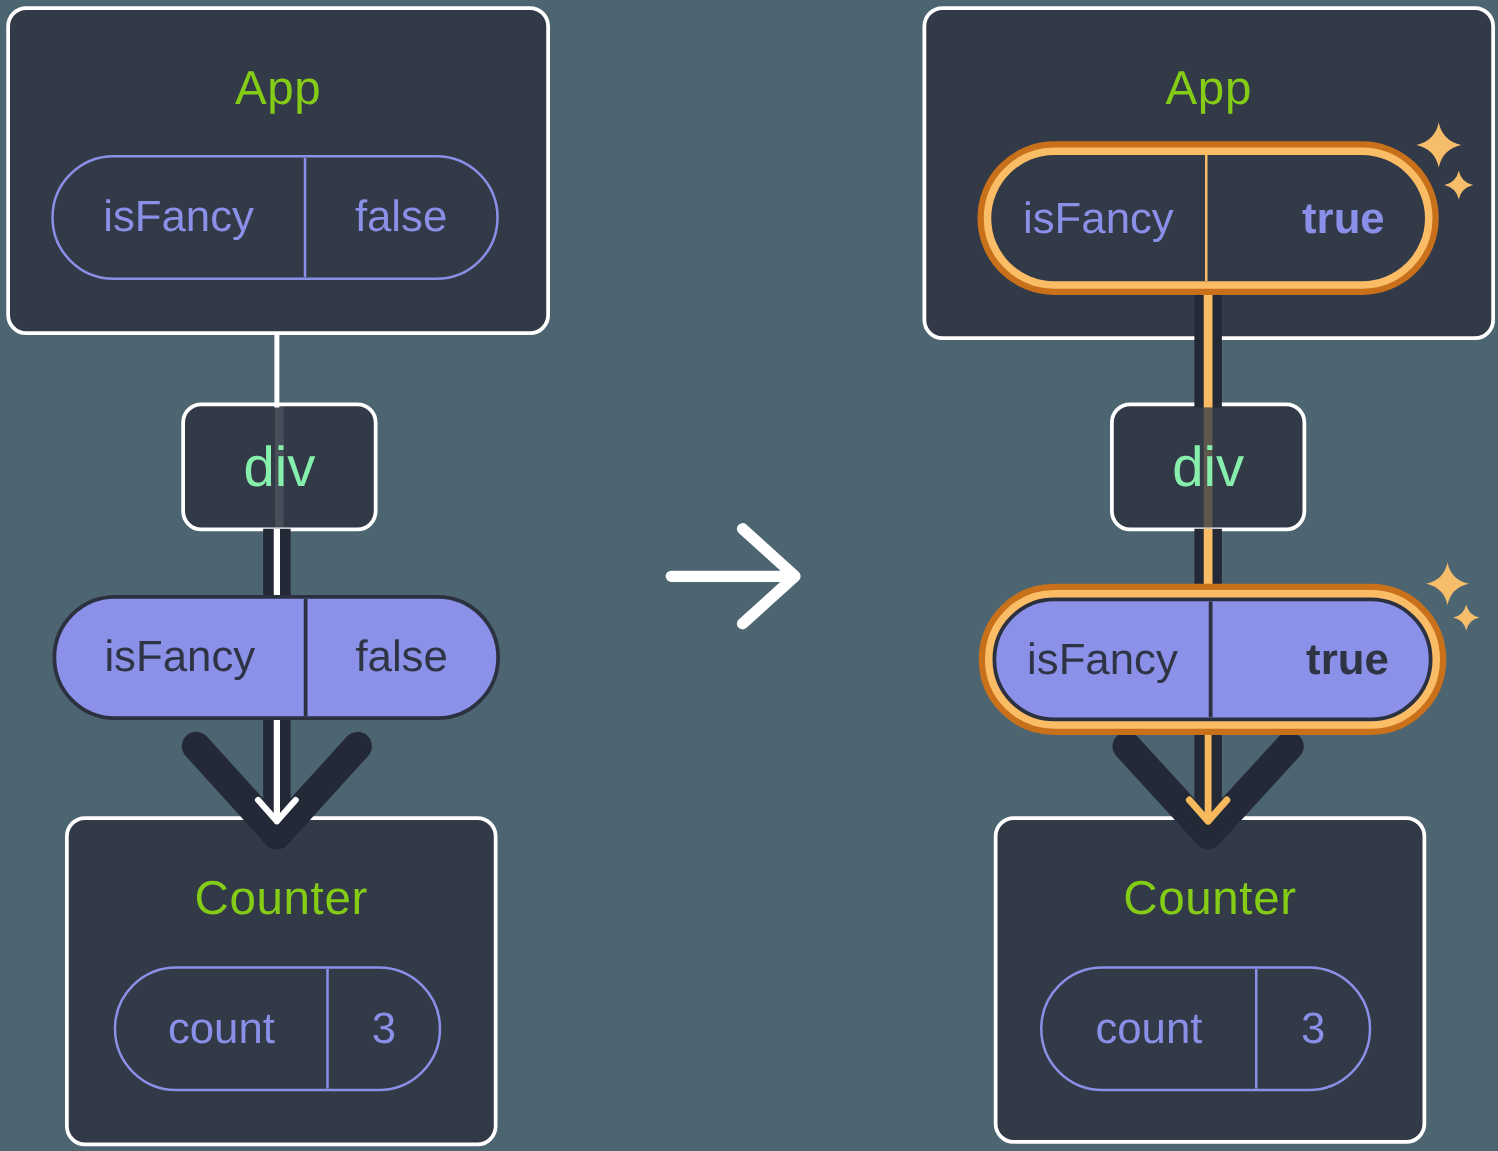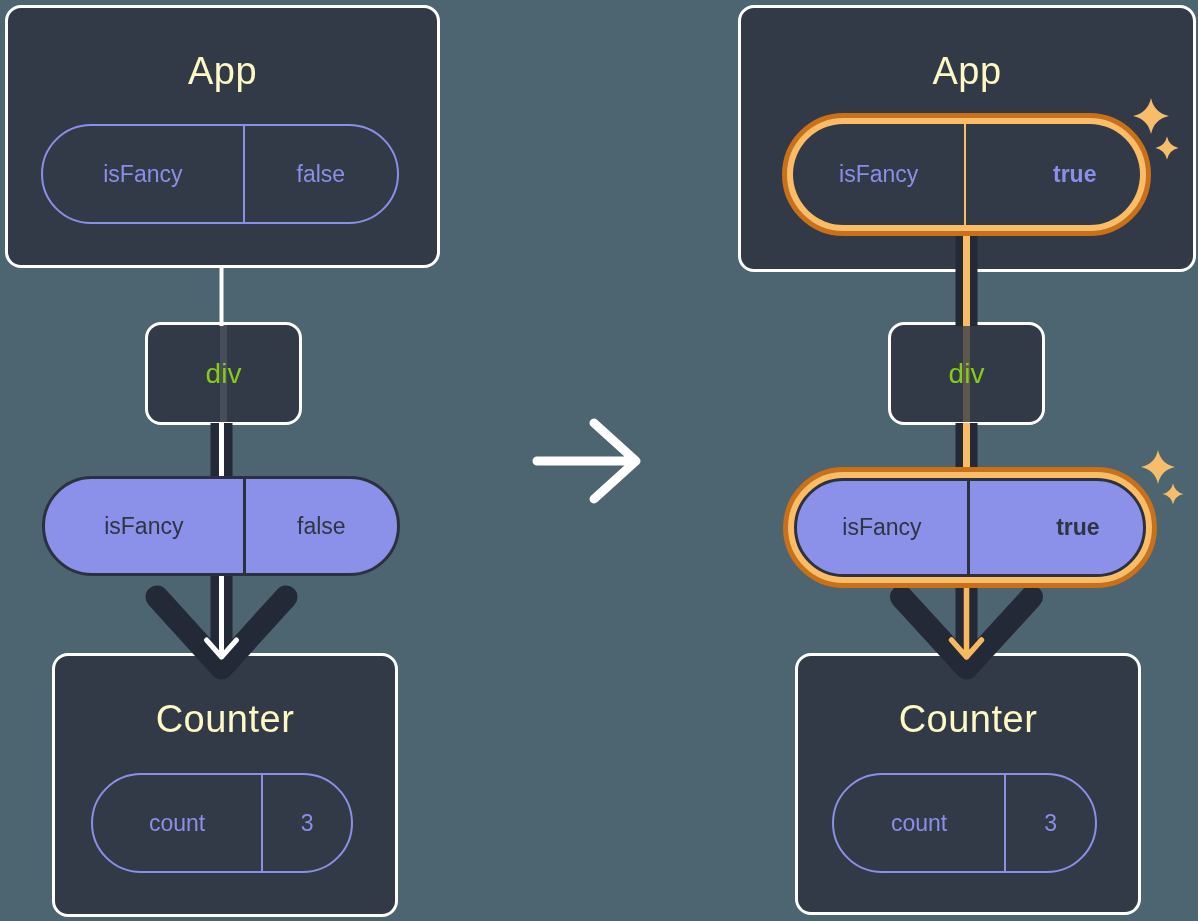--- a/index.html
+++ b/index.html
@@ -21,34 +21,34 @@
     background: #333a47;
     border: 3.5px solid #ffffff;
     border-radius: 16px;
     box-sizing: border-box;
   }
   .node-title {
     position: absolute;
     left: 0;
     width: 100%;
     text-align: center;
-    color: #fef9c3;
+    color: #84cc16;
     font-size: 38px;
     font-weight: 500;
     letter-spacing: 0.5px;
   }
   .app-title, .counter-title { top: 42px; }
   .div-node {
     display: flex;
     align-items: center;
     justify-content: center;
   }
   .div-label {
-    color: #84cc16;
-    font-size: 28px;
+    color: #86efac;
+    font-size: 45px;
     font-weight: 500;
     position: relative;
     z-index: 2;
   }
   .thru-strip {
     position: absolute;
     top: 0;
     bottom: 0;
     left: calc(50% - 3.5px);
     width: 7px;
@@ -57,21 +57,21 @@
   .strip-light { background: rgba(255,255,255,0.10); }
   .strip-warm  { background: rgba(250,189,102,0.22); }
 
   
   .pill {
     position: absolute;
     display: flex;
     align-items: stretch;
     border-radius: 999px;
     box-sizing: border-box;
-    font-size: 23px;
+    font-size: 35px;
     z-index: 10;
     overflow: hidden;
   }
   .seg {
     display: flex;
     align-items: center;
     justify-content: center;
     box-sizing: border-box;
   }
   .seg-name  { width: 57%; }

